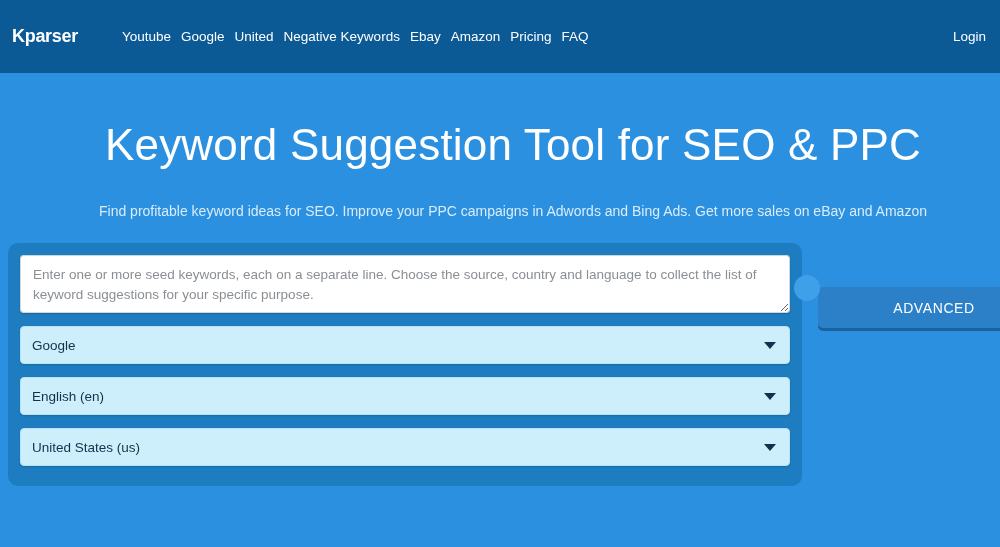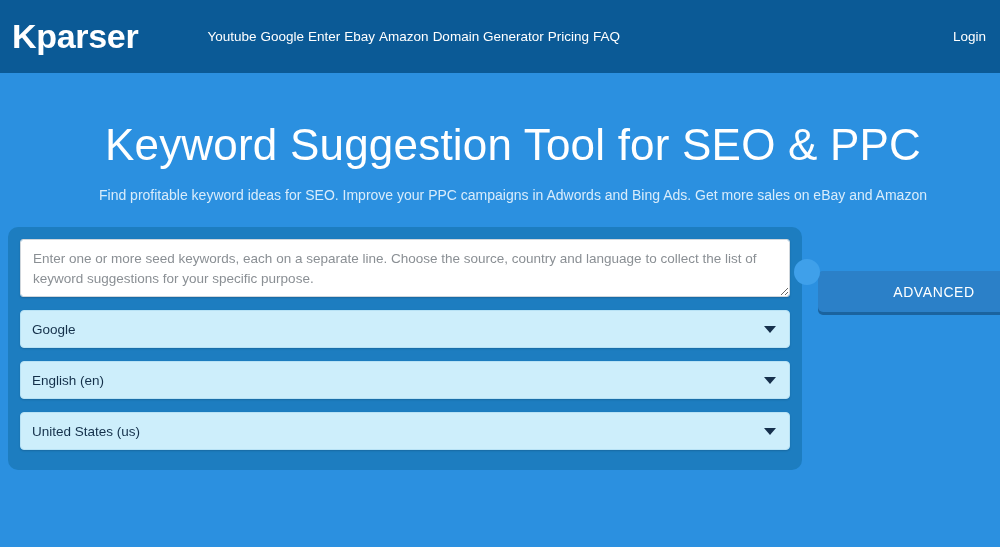--- a/index.html
+++ b/index.html
@@ -18,31 +18,31 @@
   .header {
     position: relative;
     height: 73px;
     background: #0b5a96;
     display: flex;
     align-items: center;
     padding: 0 14px 0 12px;
   }
   .logo {
     color: #ffffff;
-    font-size: 34px;
+    font-size: 18px;
     font-weight: bold;
     letter-spacing: -0.3px;
-    margin-right: 69px;
+    margin-right: 44px;
     white-space: nowrap;
     user-select: none;
   }
   .nav {
     display: flex;
     align-items: center;
-    gap: 4px;
+    gap: 10px;
     flex: 0 0 auto;
     text-align: right;
   }
   .nav-item {
     color: #ffffff;
     font-size: 13.5px;
     text-decoration: none;
     white-space: nowrap;
     padding: 4px 0;
   }
@@ -79,21 +79,21 @@
   }
   .hero-title {
     margin: 0;
     color: #ffffff;
     font-size: 44px;
     font-weight: 400;
     letter-spacing: 0.2px;
     line-height: 1.1;
   }
   .hero-sub {
-    margin: 18px 0 0 0;
+    margin: 34px 0 0 0;
     color: #d8ecfb;
     font-size: 14px;
     font-weight: 400;
   }
 
   
   .form-area {
     position: relative;
     margin-top: 24px;
     height: 260px;
@@ -214,24 +214,24 @@
 </style>
 </head>
 <body>
 
 <div class="header">
   <div class="logo">Kparser</div>
 
   <nav class="nav">
     <a class="nav-item" href="#">Youtube</a>
     <a class="nav-item" href="#">Google</a>
-    <a class="nav-item" href="#">Enter</a>
+    <a class="nav-item" href="#">United</a>
+    <a class="nav-item" href="#">Negative Keywords</a>
     <a class="nav-item" href="#">Ebay</a>
     <a class="nav-item" href="#">Amazon</a>
-    <a class="nav-item" href="#">Domain Generator</a>
     <a class="nav-item" href="#">Pricing</a>
     <a class="nav-item" href="#">FAQ</a>
   </nav>
 
   <div class="nav-right">
     <a class="login-link" href="#">Login</a>
   </div>
 </div>
 
 <div class="hero">

